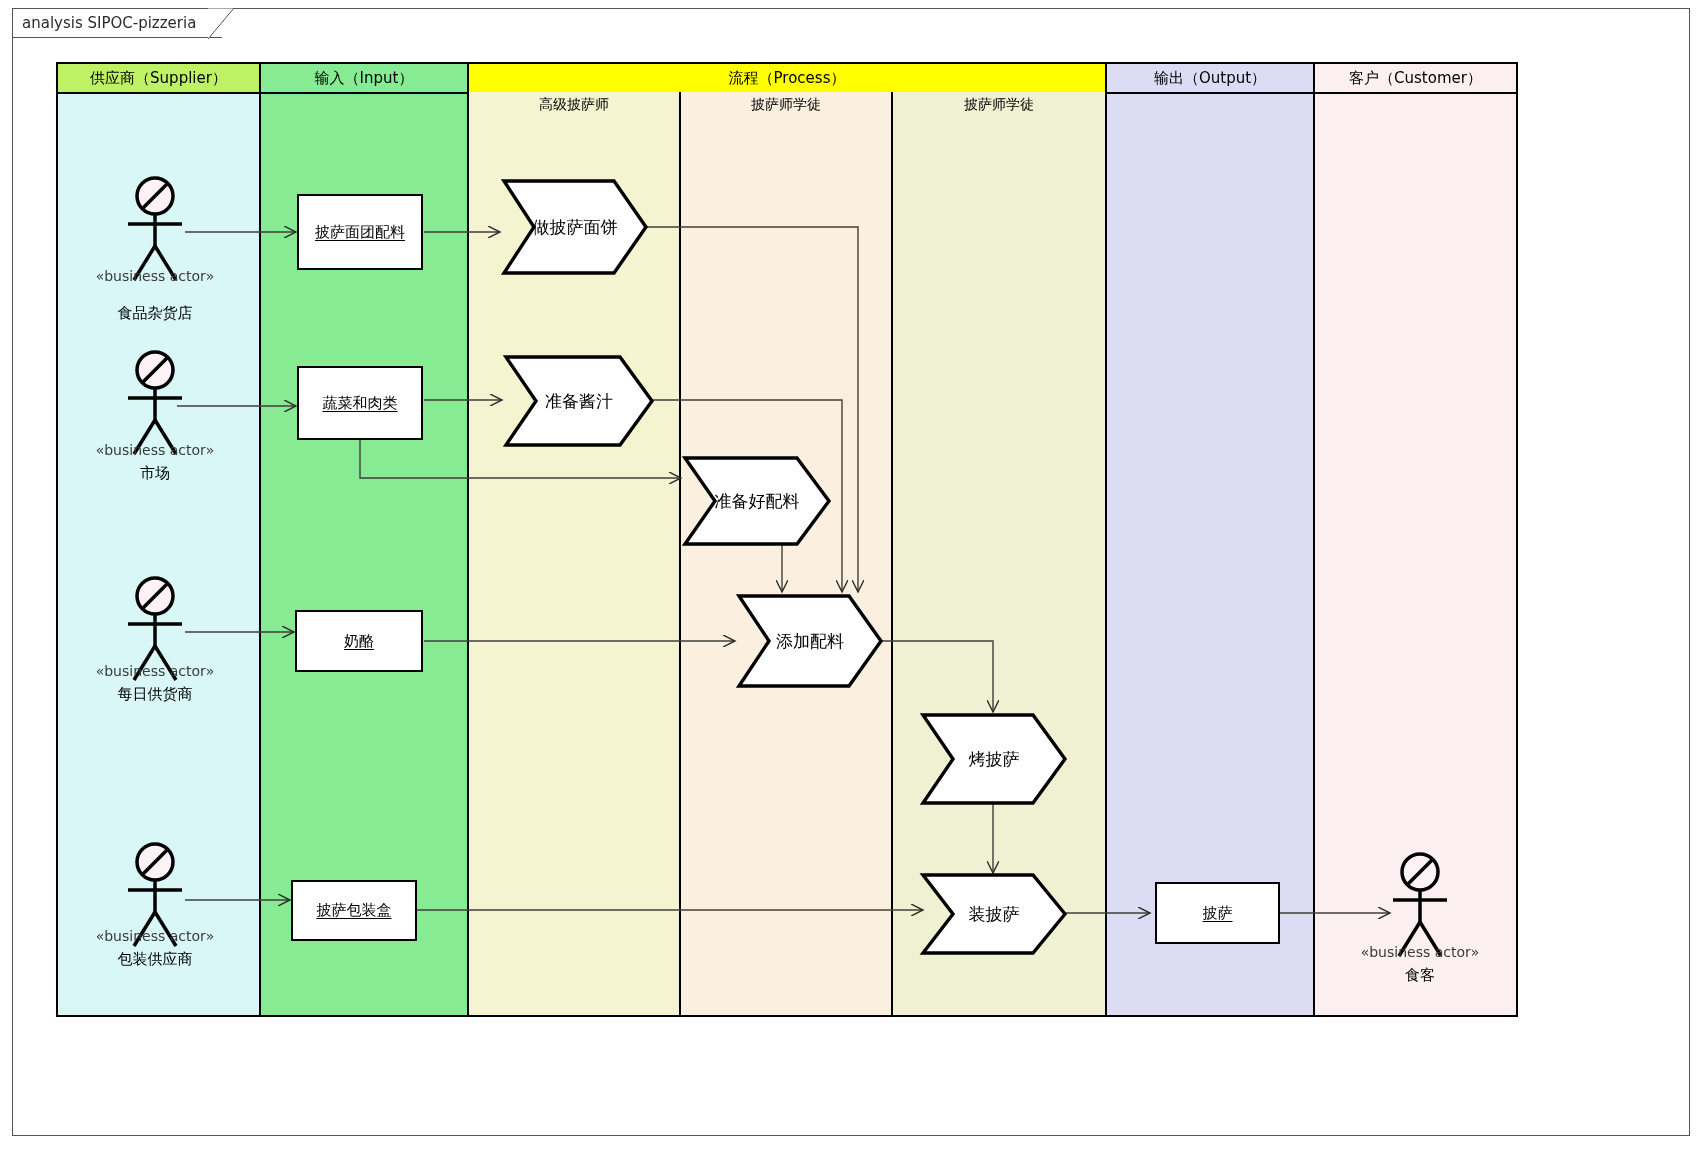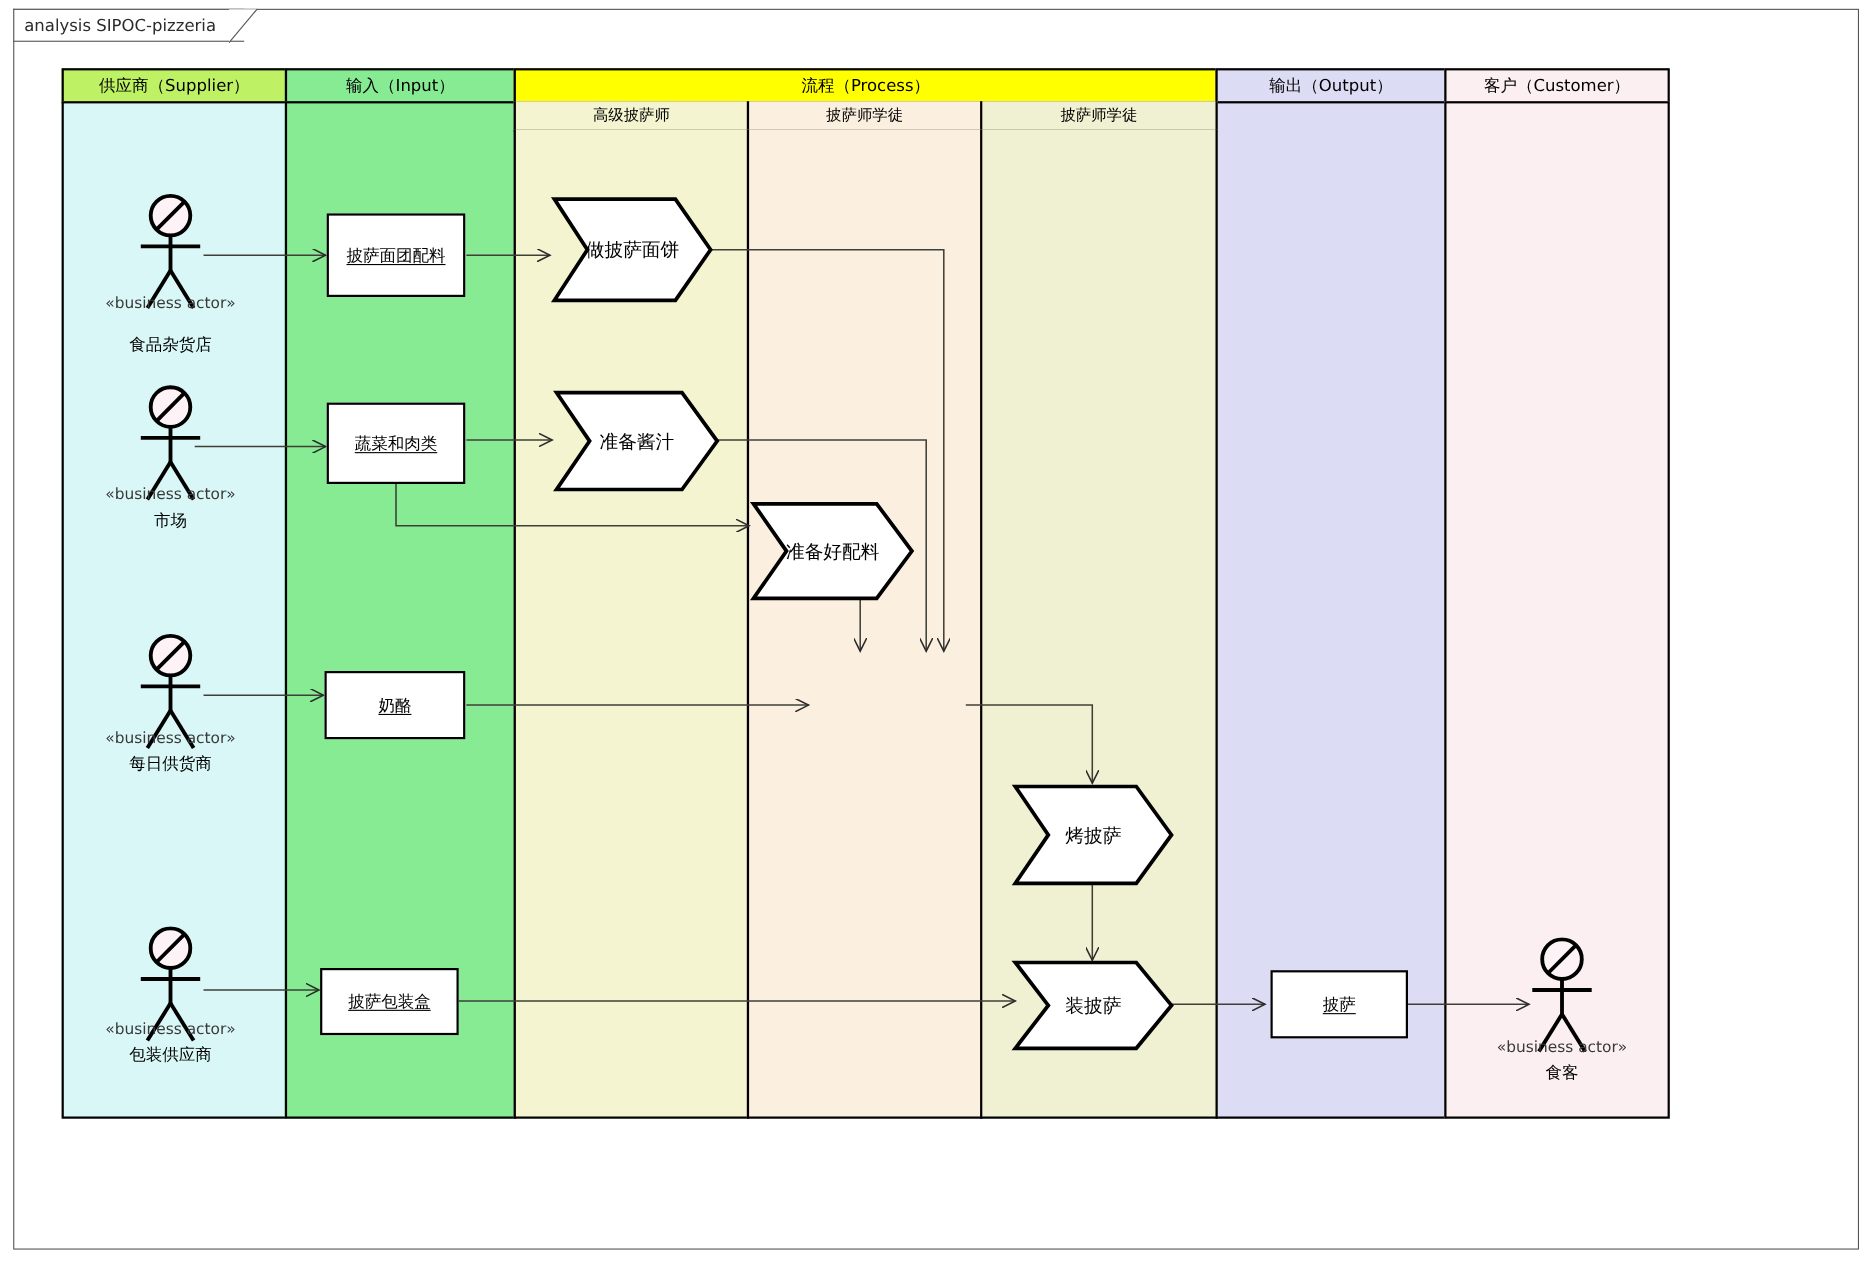--- a/index.html
+++ b/index.html
@@ -269,20 +269,26 @@
     <div class="proc-label">准备酱汁</div>
   </div>
 
   <div class="proc" style="left:683px;top:436px;width:148px;height:90px;margin-top:20px;">
     <svg width="148" height="90" viewBox="0 0 148 90" preserveAspectRatio="none">
       <path d="M2,2 L114,2 L146,45 L114,88 L2,88 L32,45 Z" fill="#ffffff" stroke="#000" stroke-width="3.4" stroke-linejoin="miter"></path>
     </svg>
     <div class="proc-label">准备好配料</div>
   </div>
 
+  <div class="proc" style="left:737px;top:594px;width:146px;height:94px;">
+    <svg width="146" height="94" viewBox="0 0 146 94" preserveAspectRatio="none">
+      <path d="M2,2 L112,2 L144,47 L112,92 L2,92 L32,47 Z" fill="#ffffff" stroke="#000" stroke-width="3.4" stroke-linejoin="miter"></path>
+    </svg>
+    <div class="proc-label">添加配料</div>
+  </div>
 
   <div class="proc" style="left:921px;top:713px;width:146px;height:92px;">
     <svg width="146" height="92" viewBox="0 0 146 92" preserveAspectRatio="none">
       <path d="M2,2 L112,2 L144,46 L112,90 L2,90 L32,46 Z" fill="#ffffff" stroke="#000" stroke-width="3.4" stroke-linejoin="miter"></path>
     </svg>
     <div class="proc-label">烤披萨</div>
   </div>
 
   <div class="proc" style="left:921px;top:873px;width:146px;height:82px;">
     <svg width="146" height="82" viewBox="0 0 146 82" preserveAspectRatio="none">

